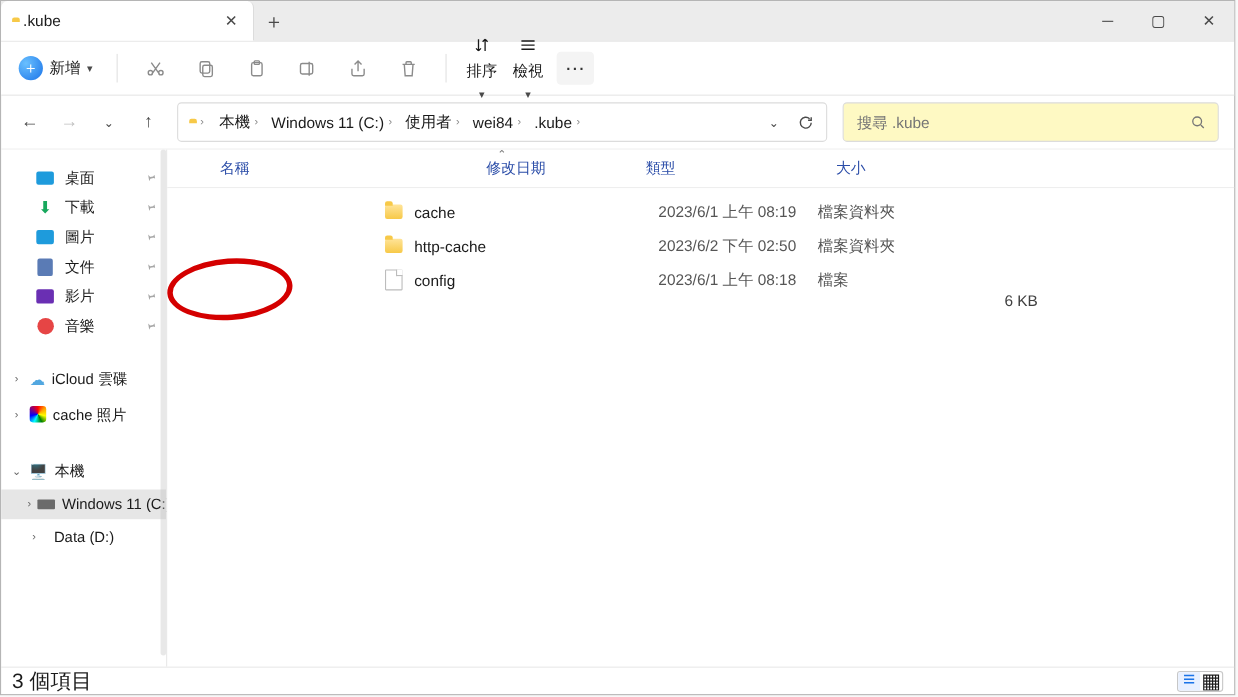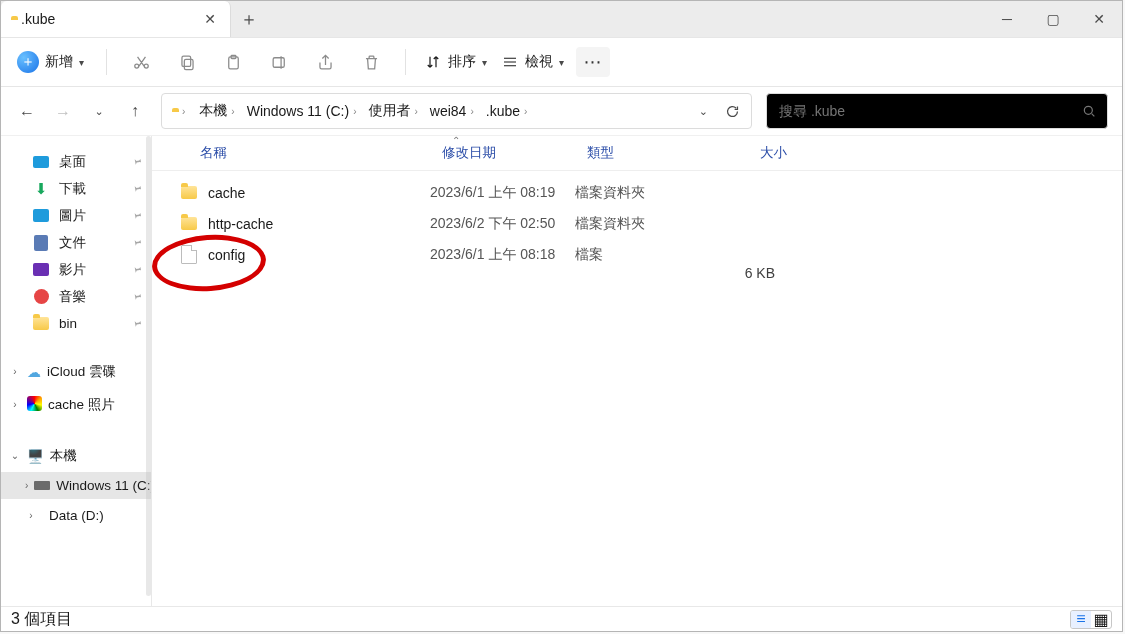--- a/index.html
+++ b/index.html
@@ -26,32 +26,32 @@
   .wincontrols{margin-left:auto;display:flex;}
   .wincontrols .wc{width:46px;height:36px;display:flex;align-items:center;justify-content:center;color:var(--icon);}
   
   .toolbar{height:48px;background:#fff;display:flex;align-items:center;padding:0 14px;gap:10px;border-bottom:1px solid var(--toolbar-border);}
   .btn-primary{display:flex;align-items:center;gap:6px;padding:4px 6px 4px 2px;border-radius:4px;color:var(--text);}
   .btn-primary .plus{width:22px;height:22px;border-radius:50%;background:radial-gradient(circle at 30% 30%,#69c0ff,#1a73e8);display:flex;align-items:center;justify-content:center;color:#fff;font-size:14px;}
   .chev{color:var(--icon);font-size:10px;}
   .vsep{width:1px;height:26px;background:#e2e2e2;margin:0 6px;}
   .tool-icon{width:36px;height:36px;display:flex;align-items:center;justify-content:center;color:#8b8b8b;border-radius:4px;}
   .tool-icon svg{width:19px;height:19px;}
-  .tool-group{display:flex;align-items:center;gap:6px;padding:0 2px;}
+  .tool-group{display:flex;align-items:center;gap:6px;padding:0 2px;flex-direction:column;}
   .dots{background:#f4f4f4;border-radius:4px;width:34px;height:30px;display:flex;align-items:center;justify-content:center;font-size:18px;letter-spacing:1px;color:#333;}
   
   .navrow{height:48px;display:flex;align-items:center;padding:0 14px;gap:14px;}
   .navbtns{display:flex;align-items:center;gap:12px;color:var(--icon);}
   .navbtns span{display:inline-flex;width:24px;height:24px;align-items:center;justify-content:center;font-size:16px;}
   .addr{flex:1;height:34px;border:0.8px solid var(--border);border-radius:4px;display:flex;align-items:center;padding:0 10px;gap:10px;background:#fff;}
   .breadcrumbs{display:flex;align-items:center;gap:2px;flex:1;overflow:hidden;}
   .crumb{display:flex;align-items:center;gap:2px;padding:2px 4px;white-space:nowrap;}
   .crumb .sep{color:#888;font-size:10px;margin:0 2px;}
   .addr-tools{display:flex;align-items:center;gap:16px;color:var(--icon);}
-  .search{width:320px;height:34px;border:0.8px solid var(--border);border-radius:4px;display:flex;align-items:center;padding:0 10px;background:#000000;}
+  .search{width:320px;height:34px;border:0.8px solid var(--border);border-radius:4px;display:flex;align-items:center;padding:0 10px;background:#fef9c3;}
   .search input{border:none;outline:none;flex:1;font-size:14px;color:#808080;background:transparent;}
   
   .body{flex:1;display:flex;min-height:0;border-top:1px solid #f0f0f0;}
   .sidebar{width:150px;border-right:1px solid #e8e8e8;padding-top:12px;overflow:hidden;position:relative;}
   .side-item{display:flex;align-items:center;gap:10px;padding:4px 8px 4px 32px;height:27px;box-sizing:border-box;font-size:13.5px;white-space:nowrap;}
   .side-item .pin{margin-left:auto;width:12px;height:12px;opacity:.7;}
   .side-item .ic{width:16px;height:16px;display:flex;align-items:center;justify-content:center;}
   .side-expand{display:flex;align-items:center;gap:6px;padding:3px 4px 3px 8px;height:27px;font-size:13.5px;white-space:nowrap;}
   .side-expand .twist{width:12px;height:12px;display:flex;align-items:center;justify-content:center;font-size:10px;color:#666;}
   .side-item.selected{background:var(--selection);}
@@ -60,30 +60,30 @@
   
   .main{flex:1;display:flex;flex-direction:column;min-width:0;}
   .cols{display:flex;align-items:center;height:34px;border-bottom:1px solid #eee;padding-left:20px;padding-right:10px;position:relative;}
   .col{color:var(--header);font-size:13.5px;}
   .col.name{flex:0 0 250px;margin-left:20px;}
   .col.date{flex:0 0 145px;}
   .col.type{flex:0 0 120px;}
   .col.size{flex:0 0 80px;text-align:right;}
   .sort-ind{position:absolute;left:300px;top:-1px;color:#7a7a7a;font-size:10px;}
   .rows{padding-top:6px;position:relative;}
-  .row{display:flex;align-items:center;height:31px;padding-left:28px;padding-right:10px;}
+  .row{display:flex;align-items:center;height:31px;padding-left:28px;padding-right:10px;justify-content:center;}
   .row .ico{width:18px;height:18px;margin-right:10px;display:flex;align-items:center;justify-content:center;}
   .row .c-name{flex:0 0 250px;display:flex;align-items:center;}
   .row .c-date{flex:0 0 145px;color:#555;}
   .row .c-type{flex:0 0 120px;color:#555;}
   .row .c-size{flex:0 0 80px;text-align:right;color:#404040;margin-top:36px;}
   
   .annot{position:absolute;left:0px;top:64px;width:104px;height:46px;border:5px solid #d40000;border-radius:50%;transform:rotate(-4deg);pointer-events:none;}
   
-  .status{height:24px;border-top:1px solid #e8e8e8;display:flex;align-items:center;padding:0 10px;font-size:16px;color:var(--text);justify-content:space-between;}
+  .status{height:24px;border-top:1px solid #e8e8e8;display:flex;align-items:center;padding:0 10px;font-size:19px;color:var(--text);justify-content:space-between;}
   .view-switch{display:flex;border:1px solid #c7c7c7;border-radius:3px;overflow:hidden;}
   .view-switch .vs{width:20px;height:17px;display:flex;align-items:center;justify-content:center;}
   .view-switch .vs.active{background:#e8f0ff;color:var(--blue);}
   
   .folder-glyph{width:16px;height:13px;background:linear-gradient(#ffe499,#f7c948);border-radius:2px;position:relative;}
   .folder-glyph:before{content:"";position:absolute;top:-3px;left:0;width:7px;height:4px;background:#f7c948;border-top-left-radius:2px;border-top-right-radius:2px;}
   .file-glyph{width:14px;height:17px;border:1.2px solid #bcbcbc;border-radius:1px;position:relative;background:#fff;}
   .file-glyph:before{content:"";position:absolute;top:-1px;right:-1px;width:5px;height:5px;background:#fff;border-left:1.2px solid #bcbcbc;border-bottom:1.2px solid #bcbcbc;}
   .disk-glyph{width:16px;height:9px;background:#6b6b6b;border-radius:1px;}
   .pin-svg{transform:rotate(35deg);}
@@ -301,29 +301,20 @@
           </div>
           <div class="side-item">
             <span class="ic">
               <span style="width:15px;height:15px;border-radius:50%;background:#e64545;display:inline-block"></span>
             </span>
             <span>音樂</span>
             <svg class="pin pin-svg" width="12" height="12">
               <use href="#sv-pin"></use>
             </svg>
           </div>
-          <div class="side-item">
-            <span class="ic">
-              <span class="folder-glyph"></span>
-            </span>
-            <span>bin</span>
-            <svg class="pin pin-svg" width="12" height="12">
-              <use href="#sv-pin"></use>
-            </svg>
-          </div>
         </div>
       <div class="side-spacer"></div>
       <div id="cloud-list">
           <div class="side-expand">
             <span class="twist">›</span>
             <span class="ic"><span style="color:#52a7e0;font-size:14px">☁</span></span>
             <span>iCloud 雲碟</span>
           </div>
           <div class="side-expand">
             <span class="twist">›</span>

